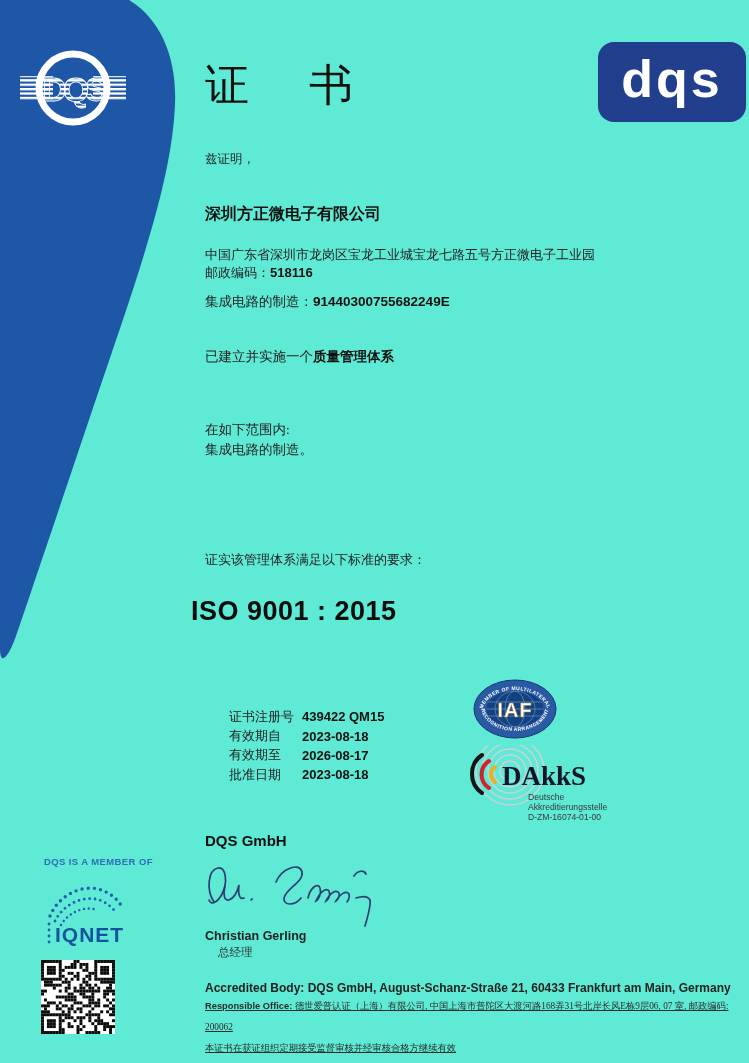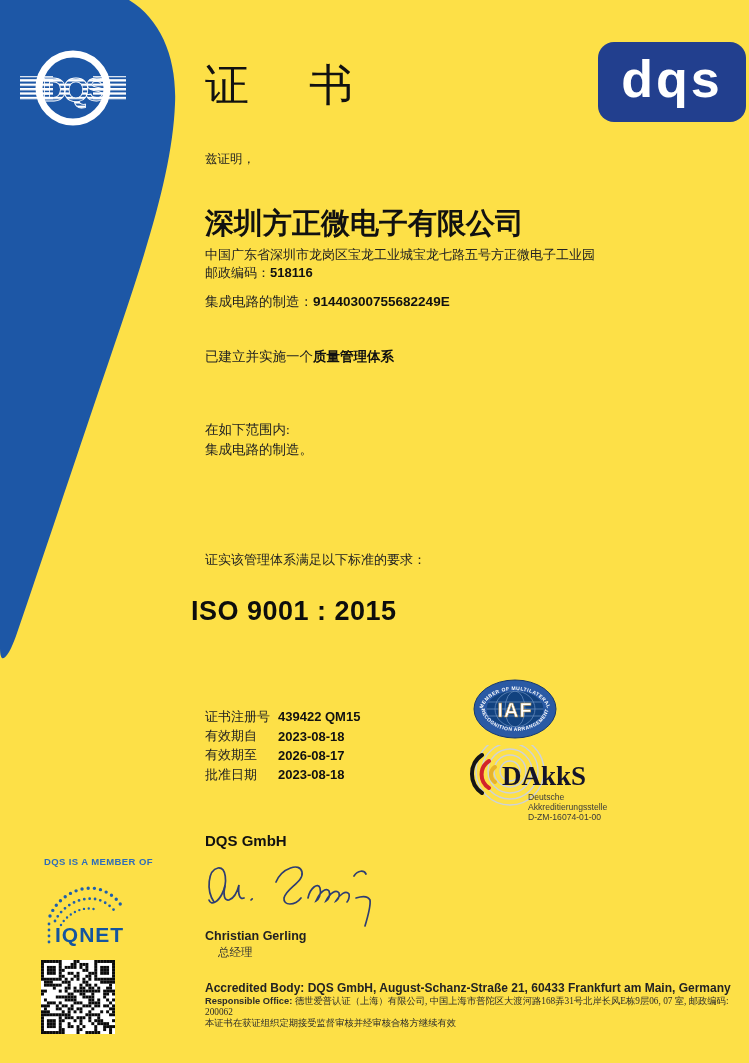--- a/index.html
+++ b/index.html
@@ -1,52 +1,52 @@
 <!DOCTYPE html>
 <html><head>
 <meta charset="utf-8">
 <style>
   html,body{margin:0;padding:0;background:#fff;}
-  .page{position:relative;width:749px;height:1063px;background:#fde047;overflow:hidden;
+  .page{position:relative;width:749px;height:1063px;background:#5eead4;overflow:hidden;
         font-family:"Liberation Sans",sans-serif;color:#1c1c1c;}
   .abs{position:absolute;}
   .serif{font-family:"Liberation Serif",serif;}
 
   .cert-title{left:205px;top:56px;font-size:44px;letter-spacing:8px;color:#111;
               font-family:"Liberation Serif",serif;}
   .intro{left:205px;top:151px;font-size:12.5px;color:#222;}
-  .company-name{left:205px;top:204px;font-size:29px;font-weight:700;color:#111;}
+  .company-name{left:205px;top:204px;font-size:16px;font-weight:700;color:#111;}
   .addr-block{left:205px;top:246px;font-size:13px;line-height:17.5px;color:#222;width:480px;}
   .num{font-family:"Liberation Sans",sans-serif;font-weight:600;color:#111;margin-top:20px;}
   .uscc{left:205px;top:293px;font-size:13.5px;color:#222;}
   .established{left:205px;top:348px;font-size:13.5px;color:#222;}
   .established b{font-family:Liberation Mono, monospace;font-weight:700;color:#111;}
   .scope-block{left:205px;top:420px;font-size:13.5px;line-height:20px;color:#222;}
   .audit-block{left:205px;top:551px;font-size:13px;line-height:18.5px;color:#222;}
   .standard{left:191px;top:596px;font-size:27px;font-weight:700;color:#0d0d0d;letter-spacing:.5px;}
 
   .details{left:205px;top:707px;font-size:13px;color:#222;}
   .details .row{display:flex;height:19.4px;align-items:center;}
-  .details .lbl{width:73px;font-family:Liberation Sans, sans-serif;}
+  .details .lbl{width:73px;font-family:Liberation Sans, sans-serif;margin-left:24px;}
   .details .val{font-weight:600;color:#111;font-size:13px;}
 
   .dqs-box{left:598px;top:42px;width:148px;height:80px;background:#223f8e;border-radius:16px;
            display:flex;align-items:center;justify-content:center;}
   .dqs-box span{color:#fff;font-size:52px;font-weight:700;letter-spacing:3px;line-height:1;
                 transform:translateY(-3px);}
 
   .sig-org{left:205px;top:832px;font-size:15px;font-weight:700;color:#111;}
   .sig-name{left:205px;top:929px;font-size:12.5px;font-weight:600;color:#222;}
   .sig-title{left:218px;top:945px;font-size:11.5px;color:#333;}
 
   .member-label{left:44px;top:856px;font-size:9.5px;font-weight:700;color:#2f6db8;letter-spacing:.4px;}
 
   .footer{left:205px;top:981px;width:535px;color:#2b2b2b;}
   .f1{font-size:12px;font-weight:600;line-height:15px;color:#222;}
-  .f2{font-size:9.3px;line-height:11px;}
+  .f2{font-size:9.3px;line-height:21px;text-decoration:underline;}
   .f2 .flbl{font-weight:700;font-family:"Liberation Sans",sans-serif;}
   .f2 .furl{font-weight:700;color:#111;font-family:"Liberation Sans",sans-serif;}
   .fcn{font-family:"Liberation Serif",serif;}
 </style>
 </head>
 <body>
 
 <div class="page">
 
   <svg class="abs" style="left:0;top:0;" width="210" height="690" viewBox="0 0 210 690">

